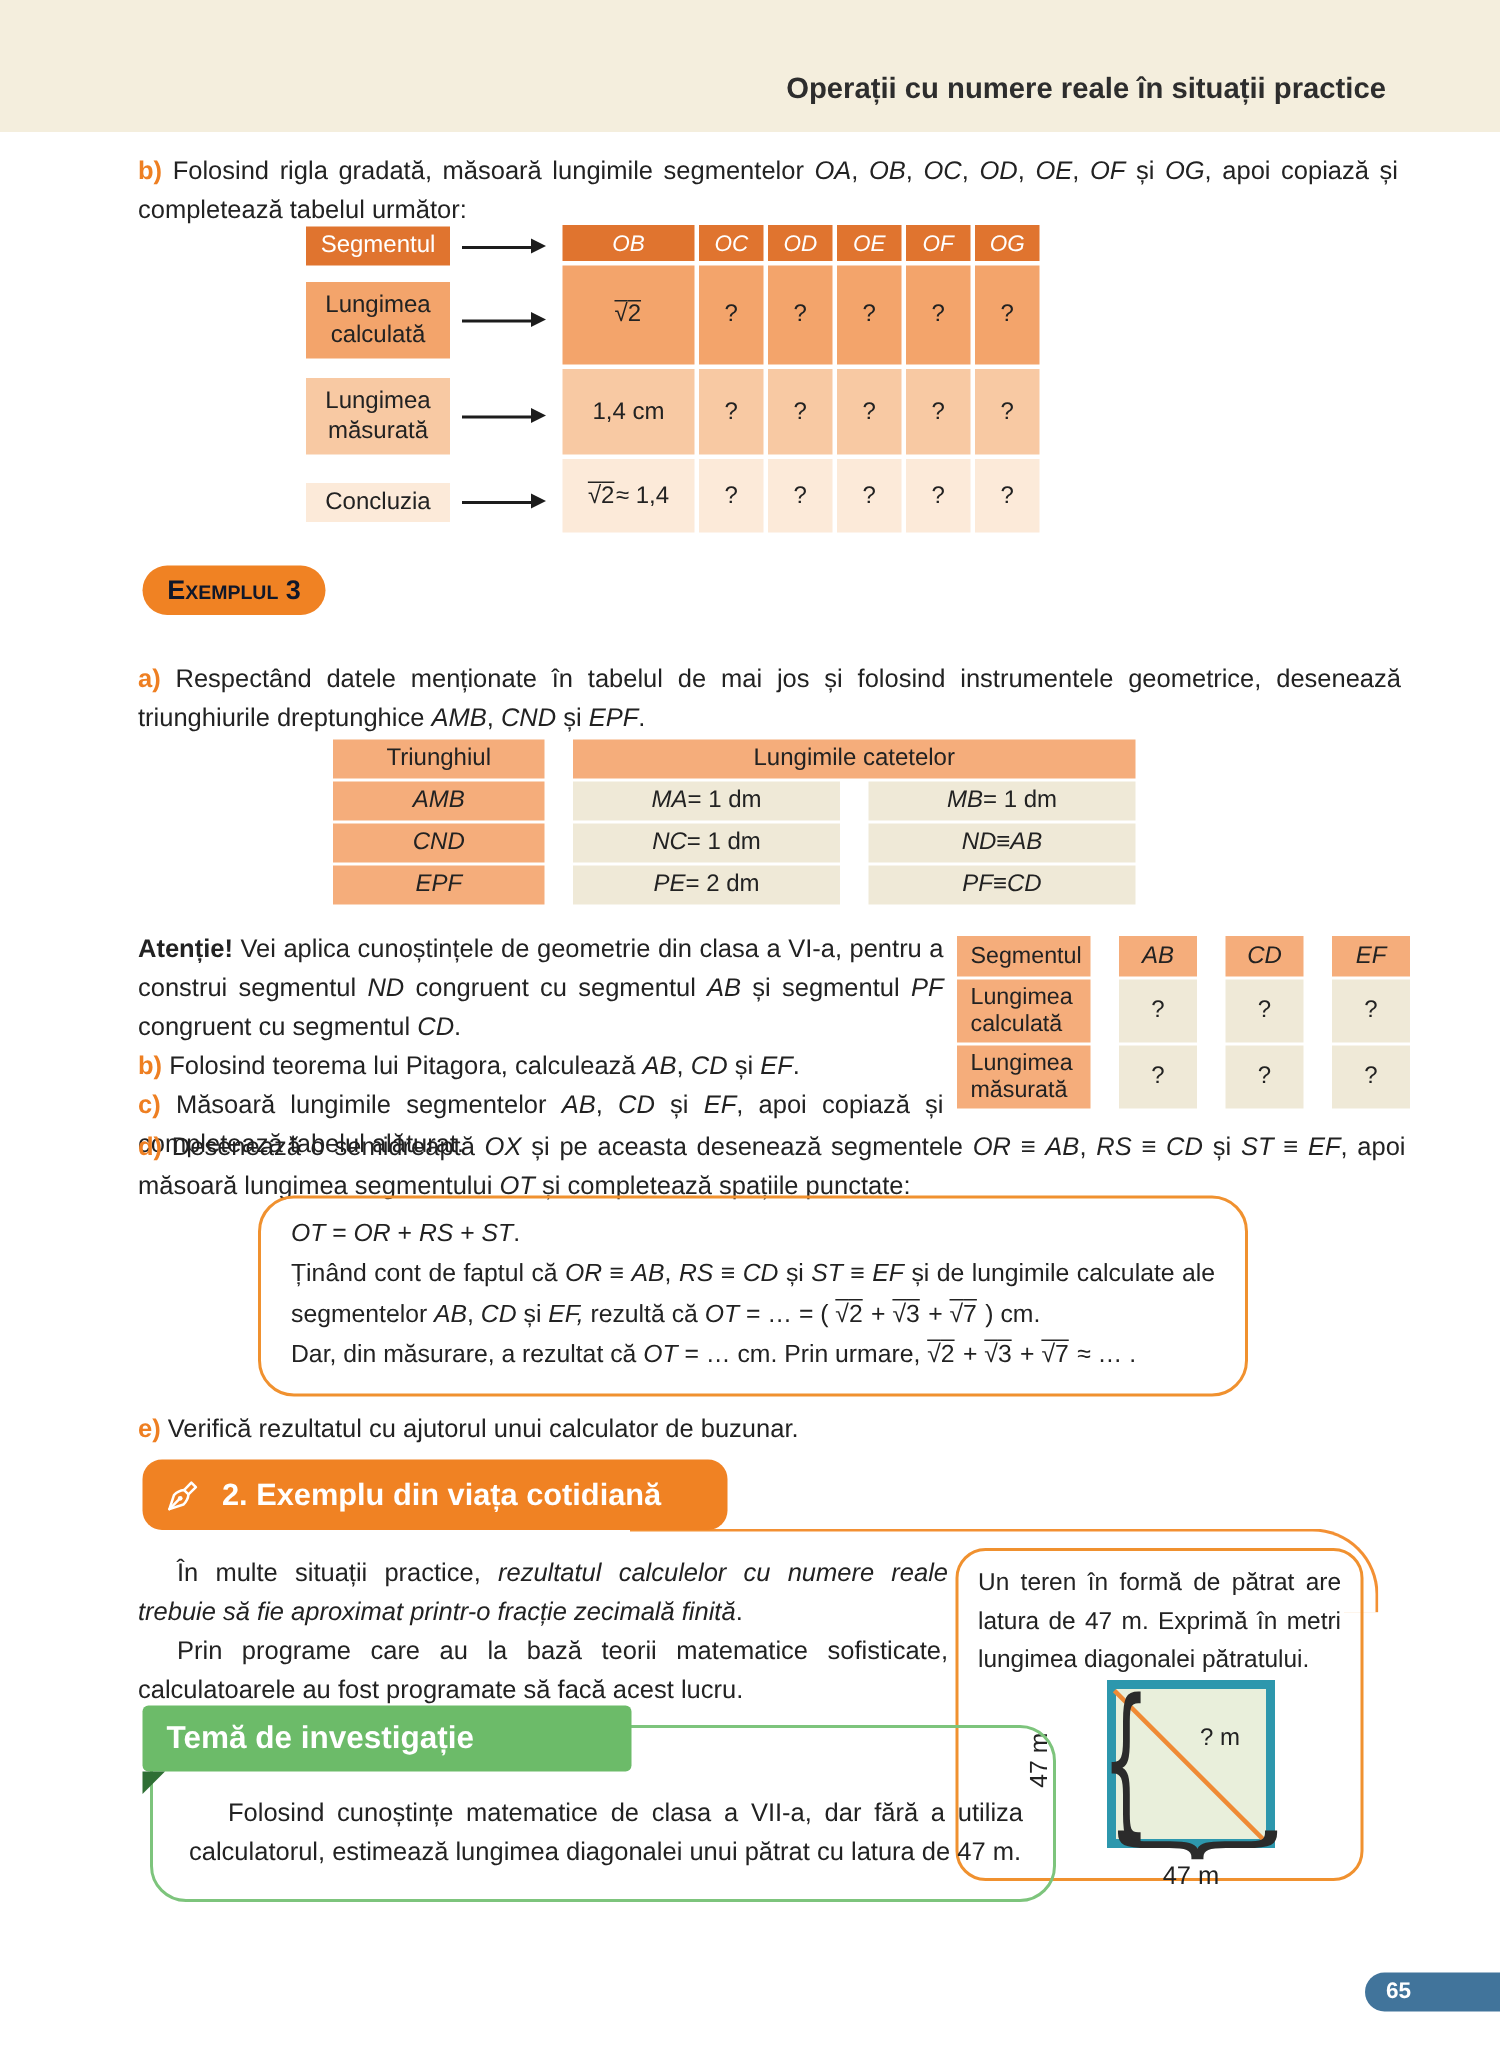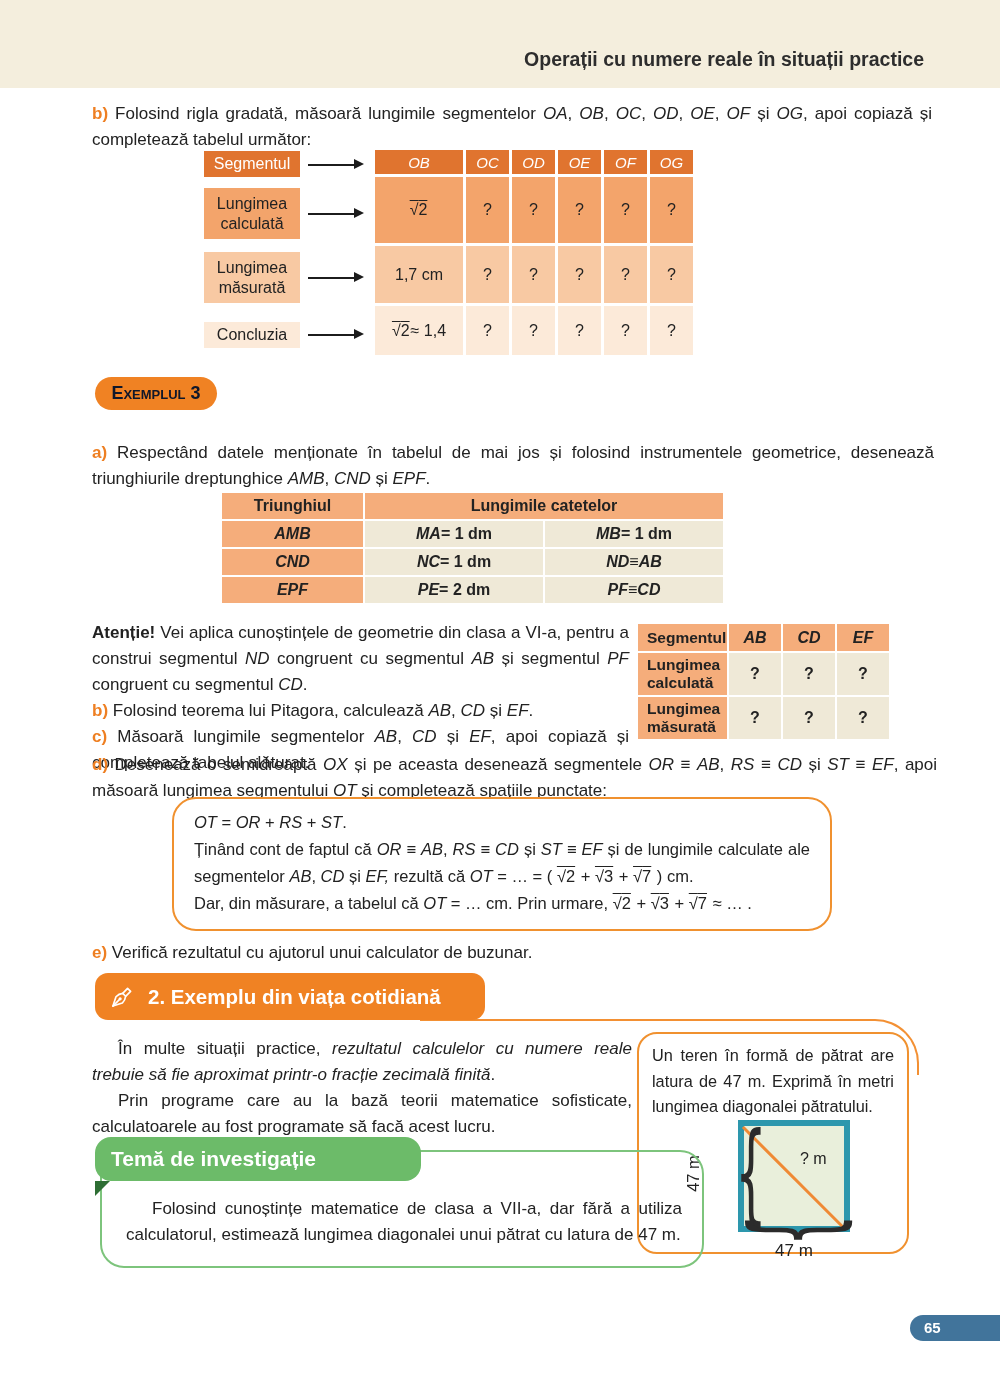--- a/index.html
+++ b/index.html
@@ -30,21 +30,21 @@
   
   .ttable{position:absolute;}
   .ttable .trow{display:grid;grid-template-columns:88px 43px 43px 43px 43px 43px;gap:3px;margin-bottom:3px;}
   .tcell{display:flex;align-items:center;justify-content:center;font-size:16px;color:#222;}
   .th{background:#e0742f;color:#fff;font-size:15px;}
   .italic{font-style:italic;}
   
   .pill{position:absolute;left:95px;top:377px;width:122px;height:33px;background:#f08223;border-radius:17px;
         color:#0f172a;font-weight:700;font-variant:small-caps;font-size:18px;display:flex;align-items:center;justify-content:center;}
   
-  .grow{display:grid;gap:2px;margin-bottom:2px;height:26px;font-weight:bold;}
+  .grow{display:grid;gap:19px;margin-bottom:2px;height:26px;}
   .g3{grid-template-columns:141px 178px 178px;}
   .g4{grid-template-columns:89px 52px 52px 52px;}
   .peach{background:#f5ad7b;} .cream{background:#efe9d7;}
   .leftcell{justify-content:flex-start;text-align:left;padding-left:9px;font-size:15.5px;line-height:1.15;}
   
   .fbox{position:absolute;left:172px;top:797px;width:660px;height:134px;border:2.5px solid #f0912f;
         border-radius:24px;box-sizing:border-box;padding:10px 20px 0 20px;}
   .fbox p{margin:0;font-size:16.5px;line-height:27px;text-align:justify;}
   
   .hook{position:absolute;left:420px;top:1019px;width:497px;height:54px;
@@ -62,21 +62,21 @@
   .brace{color:#2b2b2b;font-size:100px;line-height:100px;font-family:"DejaVu Sans",sans-serif;}
   .lbrace{position:absolute;left:80px;top:90px;height:100px;display:flex;align-items:center;transform:scale(0.5,1.1);}
   .llab{position:absolute;left:36px;top:130px;font-size:16.5px;transform:rotate(-90deg);}
   .bbrace{position:absolute;left:99px;top:176px;width:112px;height:40px;display:flex;align-items:center;justify-content:center;}
   .bbrace span{display:block;transform:rotate(-90deg) scale(0.5,1.15);}
   .blab{position:absolute;left:99px;top:207px;width:112px;text-align:center;font-size:17px;}
   
   .gbox{position:absolute;left:100px;top:1150px;width:604px;height:118px;border:2.5px solid #7dc47c;
         border-radius:24px;box-sizing:border-box;}
   .gbox p{margin:0;padding:44px 20px 0 24px;font-size:17px;line-height:26px;text-align:justify;text-indent:26px;}
-  .gbanner{position:absolute;left:95px;top:1137px;width:326px;height:44px;background:#6cbb69;border-radius:16px;
+  .gbanner{position:absolute;left:95px;top:1137px;width:326px;height:44px;background:#6cbb69;border-radius:4px;
         color:#fff;font-size:21px;font-weight:700;line-height:44px;padding-left:16px;box-sizing:border-box;}
   .fold{position:absolute;left:95px;top:1181px;width:0;height:0;
         border-top:15px solid #2e6e34;border-right:15px solid transparent;}
   
   .pagebar{position:absolute;left:910px;top:1315px;width:90px;height:26px;background:#41749b;
         border-radius:13px 0 0 13px;color:#fff;font-size:15px;font-weight:700;line-height:26px;padding-left:14px;box-sizing:border-box;}
 </style>
 </head>
 <body>
 
@@ -112,21 +112,21 @@
           <span class="rs-sq">2</span>
         </div>
     <div class="tcell midbg">?</div>
         <div class="tcell midbg">?</div>
         <div class="tcell midbg">?</div>
         <div class="tcell midbg">?</div>
         <div class="tcell midbg">?</div>
       </div>
     <div class="trow" style="height:57px;">
       <div class="tcell lightbg">
-          <span class="rs-n">1,7 cm</span>
+          <span class="rs-n">1,4 cm</span>
         </div>
     <div class="tcell lightbg">?</div>
         <div class="tcell lightbg">?</div>
         <div class="tcell lightbg">?</div>
         <div class="tcell lightbg">?</div>
         <div class="tcell lightbg">?</div>
       </div>
     <div class="trow" style="height:49px;">
       <div class="tcell palebg">
           <span class="rs-sq">2</span>
@@ -207,21 +207,21 @@
     <div class="tcell cream">?</div>
         <div class="tcell cream">?</div>
         <div class="tcell cream">?</div>
       </div>
   </div>
 
   <p class="para" style="left:92px;top:752px;width:845px;"><span class="rs-m">d)</span><span class="rs-n"> Desenează o semidreaptă </span><span class="rs-i">OX</span><span class="rs-n"> și pe aceasta desenează segmentele </span><span class="rs-i">OR</span><span class="rs-n"> ≡ </span><span class="rs-i">AB</span><span class="rs-n">, </span><span class="rs-i">RS</span><span class="rs-n"> ≡ </span><span class="rs-i">CD</span><span class="rs-n"> și </span><span class="rs-i">ST</span><span class="rs-n"> ≡ </span><span class="rs-i">EF</span><span class="rs-n">, apoi măsoară lungimea segmentului </span><span class="rs-i">OT</span><span class="rs-n"> și completează spațiile punctate:</span></p>
   <div class="fbox">
     <p><span class="rs-i">OT</span><span class="rs-n"> = </span><span class="rs-i">OR</span><span class="rs-n"> + </span><span class="rs-i">RS</span><span class="rs-n"> + </span><span class="rs-i">ST</span><span class="rs-n">.</span></p>
     <p><span class="rs-n">Ținând cont de faptul că </span><span class="rs-i">OR</span><span class="rs-n"> ≡ </span><span class="rs-i">AB</span><span class="rs-n">, </span><span class="rs-i">RS</span><span class="rs-n"> ≡ </span><span class="rs-i">CD</span><span class="rs-n"> și </span><span class="rs-i">ST</span><span class="rs-n"> ≡ </span><span class="rs-i">EF</span><span class="rs-n"> și de lungimile calculate ale segmentelor </span><span class="rs-i">AB</span><span class="rs-n">, </span><span class="rs-i">CD</span><span class="rs-n"> și </span><span class="rs-i">EF,</span><span class="rs-n"> rezultă că </span><span class="rs-i">OT</span><span class="rs-n"> = … = ( </span><span class="rs-sq">2</span><span class="rs-n"> + </span><span class="rs-sq">3</span><span class="rs-n"> + </span><span class="rs-sq">7</span><span class="rs-n"> )  cm.</span></p>
-    <p><span class="rs-n">Dar, din măsurare, a tabelul că </span><span class="rs-i">OT</span><span class="rs-n"> = … cm. Prin urmare, </span><span class="rs-sq">2</span><span class="rs-n"> + </span><span class="rs-sq">3</span><span class="rs-n"> + </span><span class="rs-sq">7</span><span class="rs-n">  ≈ … .</span></p>
+    <p><span class="rs-n">Dar, din măsurare, a rezultat că </span><span class="rs-i">OT</span><span class="rs-n"> = … cm. Prin urmare, </span><span class="rs-sq">2</span><span class="rs-n"> + </span><span class="rs-sq">3</span><span class="rs-n"> + </span><span class="rs-sq">7</span><span class="rs-n">  ≈ … .</span></p>
   </div>
   <p class="para" style="left:92px;top:940px;width:845px;"><span class="rs-m">e)</span><span class="rs-n"> Verifică rezultatul cu ajutorul unui calculator de buzunar.</span></p>
 
   <div class="hook"></div>
   <div class="banner2">
     <span class="ic">
       <svg width="27" height="27" viewBox="0 0 24 24">
         <g fill="none" stroke="#ffffff" stroke-width="1.5" stroke-linejoin="round" stroke-linecap="round">
           <path d="M3.5 20.5 L6.2 12.2 C7.5 10.8 10 9.4 12.2 9.2 L14.8 11.8 C14.6 14 13.2 16.5 11.8 17.8 L3.5 20.5 Z"></path>
           <path d="M12.2 9.2 L16.5 4.8 L19.2 7.5 L14.8 11.8"></path>

